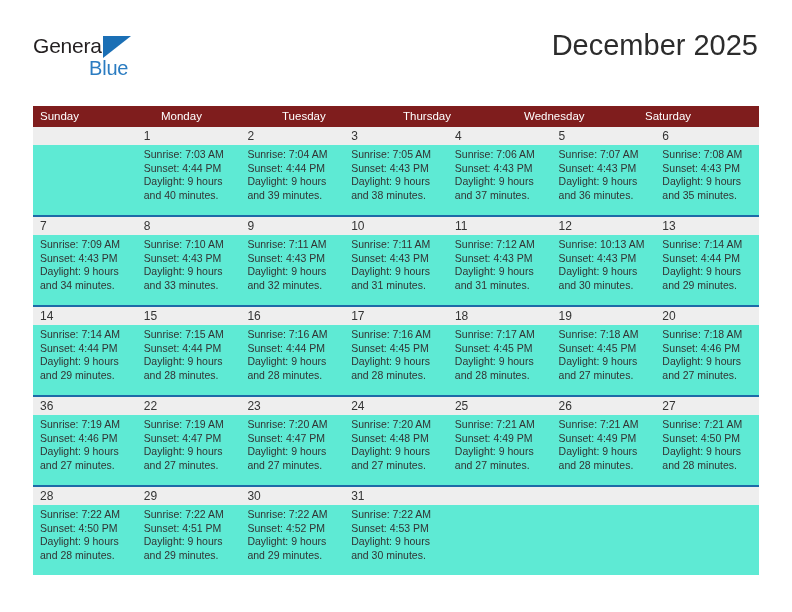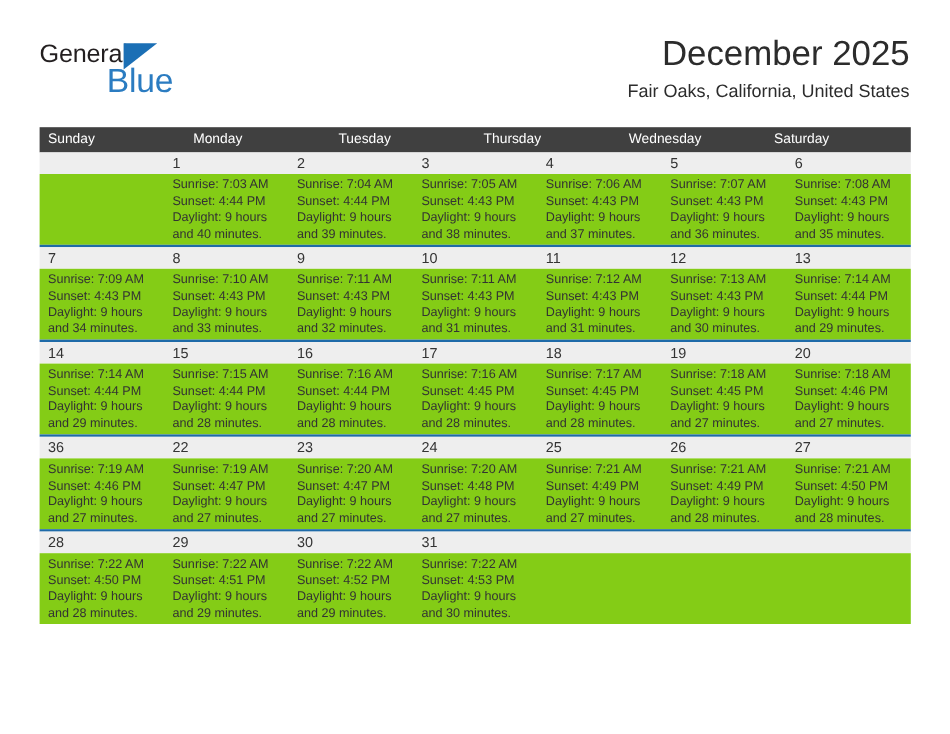--- a/index.html
+++ b/index.html
@@ -51,21 +51,21 @@
     top: 2px;
     width: 0;
     height: 0;
     border-left: 28px solid #1b6fb5;
     border-bottom: 22px solid transparent;
   }
   .logo-blue {
     position: absolute;
     left: 56px;
     top: 22px;
-    font-size: 28px;
+    font-size: 20px;
     color: #2b7cc1;
     letter-spacing: -0.2px;
     line-height: 24px;
   }
   .title-block {
     position: absolute;
     right: 0;
     top: 0;
     text-align: right;
   }
@@ -87,21 +87,21 @@
 
   
   .calendar {
     position: absolute;
     left: 33px;
     top: 106px;
     width: 726px;
   }
   .dow-row {
     display: flex;
-    background: #404040;
+    background: #7f1d1d;
     height: 21px;
   }
   .dow-cell {
     flex: 1 1 0;
     color: #ffffff;
     font-size: 11.5px;
     line-height: 21px;
     padding-left: 7px;
     box-sizing: border-box;
     overflow: hidden;
@@ -125,22 +125,23 @@
   .num-cell {
     flex: 1 1 0;
     font-size: 12px;
     color: #333333;
     line-height: 18px;
     padding-left: 7px;
     box-sizing: border-box;
   }
   .body-row {
     display: flex;
-    background: #84cc16;
-    height: 59px;
+    background: #5eead4;
+    height: 70px;
+    justify-content: center;
   }
   .body-cell {
     flex: 1 1 0;
     padding: 3px 6px 0 7px;
     box-sizing: border-box;
     font-size: 10.5px;
     color: #333333;
     line-height: 13.6px;
   }
   .body-cell div { white-space: nowrap; }
@@ -154,21 +155,20 @@
   <div class="header">
 
     <div class="logo">
       <span class="logo-general">General</span>
       <span class="logo-tri"></span>
       <span class="logo-blue">Blue</span>
     </div>
 
     <div class="title-block">
       <div class="cal-title">December 2025</div>
-      <div class="cal-subtitle">Fair Oaks, California, United States</div>
     </div>
 
   </div>
 
   <div class="calendar">
 
     <div class="dow-row">
       <div class="dow-cell">Sunday</div>
       <div class="dow-cell">Monday</div>
       <div class="dow-cell">Tuesday</div>
@@ -265,21 +265,21 @@
               <div>Daylight: 9 hours</div>
               <div>and 31 minutes.</div>
             </div>
             <div class="body-cell">
               <div>Sunrise: 7:12 AM</div>
               <div>Sunset: 4:43 PM</div>
               <div>Daylight: 9 hours</div>
               <div>and 31 minutes.</div>
             </div>
             <div class="body-cell">
-              <div>Sunrise: 7:13 AM</div>
+              <div>Sunrise: 10:13 AM</div>
               <div>Sunset: 4:43 PM</div>
               <div>Daylight: 9 hours</div>
               <div>and 30 minutes.</div>
             </div>
             <div class="body-cell">
               <div>Sunrise: 7:14 AM</div>
               <div>Sunset: 4:44 PM</div>
               <div>Daylight: 9 hours</div>
               <div>and 29 minutes.</div>
             </div>

